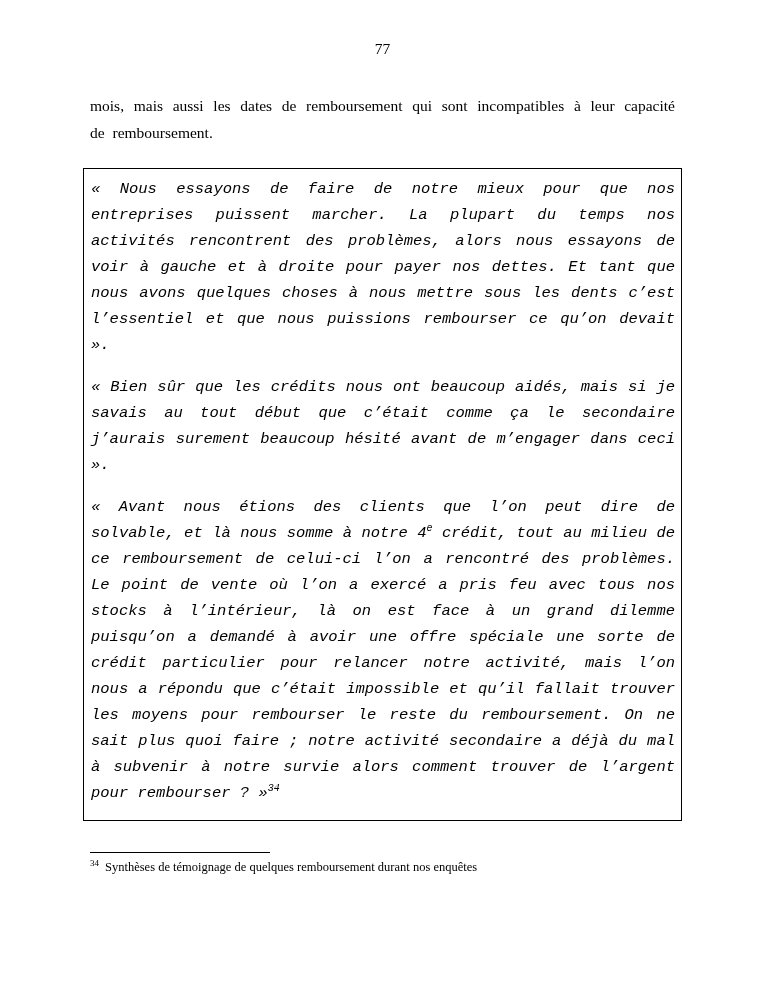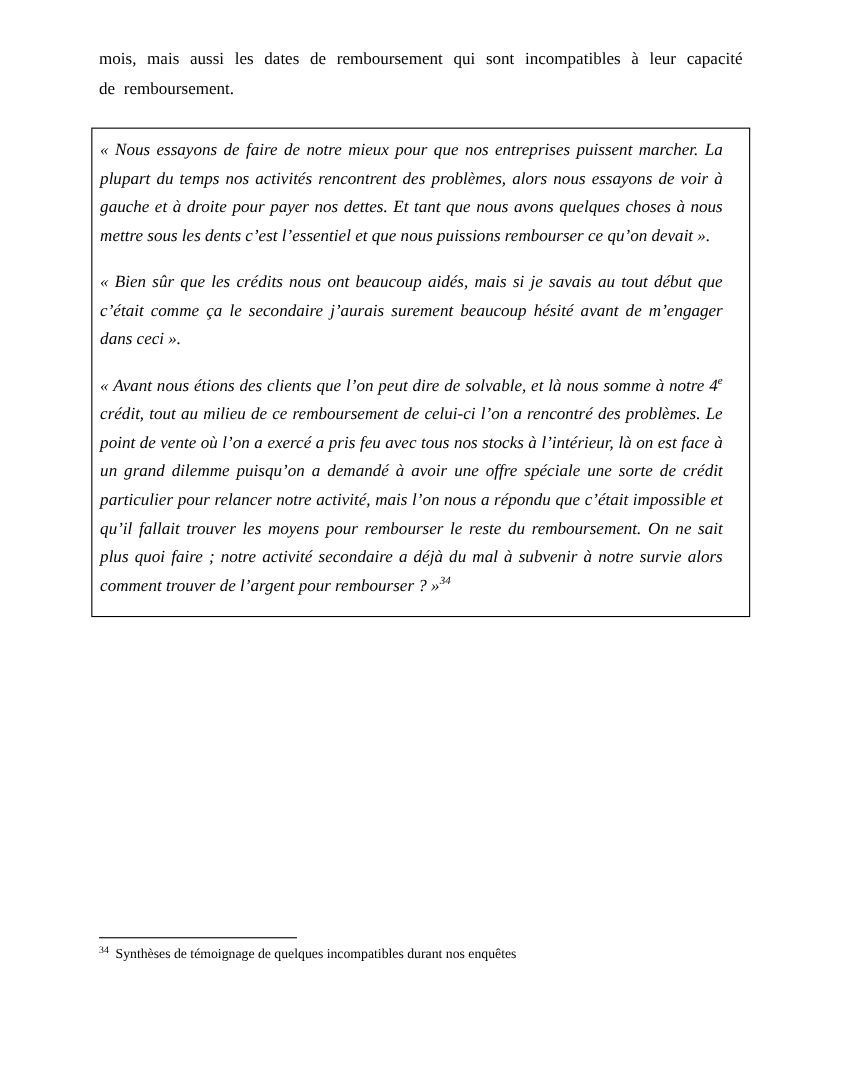--- a/index.html
+++ b/index.html
@@ -34,21 +34,22 @@
     font-size: 15.5px;
     font-weight: bold;
     margin-top: 31px;
     margin-left: 77px;
   }
   .quote-box {
     margin-top: 22px;
     margin-left: -7px;
     margin-right: -7px;
     border: 1px solid #000000;
-    padding: 7px 24px 14px 7px;
+    padding: 7px 6px 14px 7px;
+    font-family: Liberation Mono, monospace;
   }
   .quote {
     font-style: italic;
     font-size: 15.5px;
     line-height: 26px;
     text-align: justify;
   }
   .quote + .quote { margin-top: 16px; }
   sup.sup {
     font-size: 10px;
@@ -82,31 +83,32 @@
     vertical-align: super;
     line-height: 0;
     margin-right: 6px;
   }
 </style>
 </head>
 <body>
 
 <div class="page">
 
+  <div class="page-number">77</div>
 
   <p class="intro-paragraph">mois, mais aussi les dates de remboursement qui sont incompatibles à leur capacité de remboursement.</p>
 
 
   <div class="quote-box">
     <p class="quote">« Nous essayons de faire de notre mieux pour que nos entreprises puissent marcher. La plupart du temps nos activités rencontrent des problèmes, alors nous essayons de voir à gauche et à droite pour payer nos dettes. Et tant que nous avons quelques choses à nous mettre sous les dents c’est l’essentiel et que nous puissions rembourser ce qu’on devait ».</p>
 
     <p class="quote">«  Bien sûr que les crédits nous ont beaucoup aidés, mais si je savais au tout début que c’était comme ça le secondaire j’aurais surement beaucoup hésité avant de m’engager dans ceci ».</p>
 
     <p class="quote"><span>«  Avant nous étions des clients que l’on peut dire de solvable, et là nous somme à notre 4</span><sup class="sup">e</sup><span> crédit, tout au milieu de ce remboursement de celui-ci l’on a rencontré des problèmes. Le point de vente où l’on a exercé a pris feu avec tous nos stocks à l’intérieur, là on est face à un grand dilemme puisqu’on a demandé à avoir une offre spéciale une sorte de crédit particulier pour relancer notre activité, mais l’on nous a répondu que c’était impossible et qu’il fallait trouver les moyens pour rembourser le reste du remboursement. On ne sait plus quoi faire ; notre activité secondaire a déjà du mal à subvenir à notre survie alors comment trouver de l’argent pour rembourser ? »</span><sup class="sup">34</sup></p>
   </div>
 
 
   <div class="footnote-block">
     <div class="footnote-rule"></div>
-    <div class="footnote-text"><span class="marker">34</span><span>Synthèses de témoignage de quelques incompatibles durant nos enquêtes</span></div>
+    <div class="footnote-text"><span class="marker">34</span><span>Synthèses de témoignage de quelques remboursement durant nos enquêtes</span></div>
   </div>
 
 </div>
 
 </body></html>

